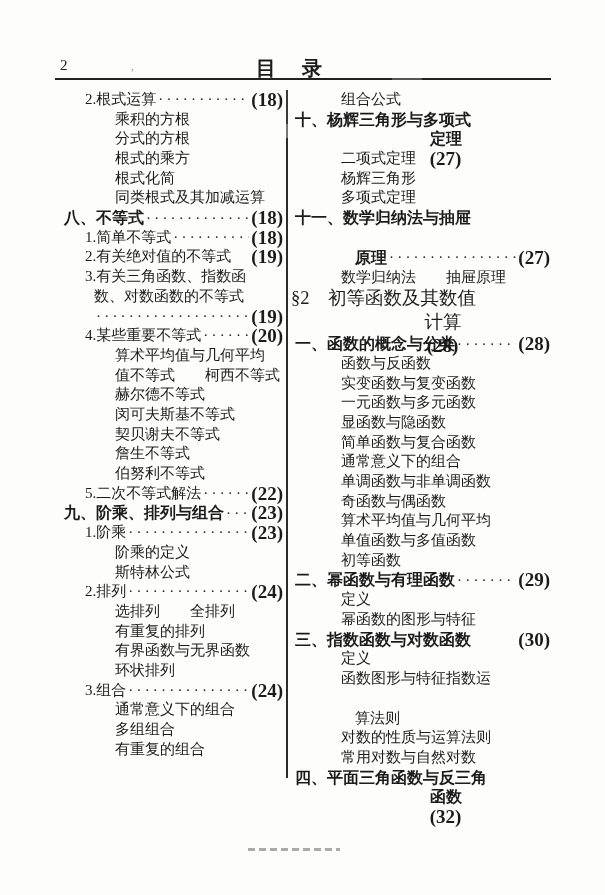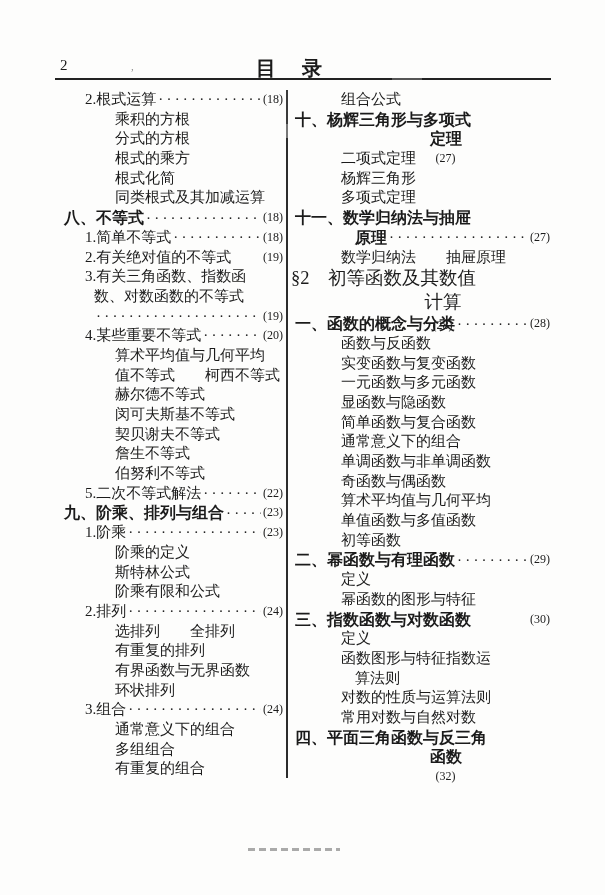--- a/index.html
+++ b/index.html
@@ -56,32 +56,32 @@
   .t{flex:none;}
   .fill{flex:1;}
   .dots{
     flex:1;overflow:hidden;white-space:nowrap;
     margin:0 2px;min-width:8px;
   }
   .dots::after{
     content:"··············································";
     letter-spacing:3.2px;font-weight:normal;font-size:15px;color:#222;
   }
-  .pg{flex:none;padding-right:1px;font-size:12px;font-weight:normal;}
+  .pg{flex:none;padding-right:1px;font-size:19px;font-weight:bold;}
   .bold{font-weight:bold;font-size:16px;}
   .large{font-size:18.5px;height:23.5px;line-height:23.5px;align-items:center;}
   
   #col-left .lv0{padding-left:6px;}
-  #col-left .lv1{padding-left:27px;}
+  #col-left .lv1{padding-left:27px;align-items:flex-end;}
   #col-left .lv2{padding-left:36px;}
   #col-left .lv3{padding-left:57px;}
   
   #col-right .lv0{padding-left:4px;}
   #col-right .lv1{padding-left:50px;flex-direction:column;}
-  #col-right .lv2{padding-left:64px;}
+  #col-right .lv2{padding-left:64px;margin-top:20px;}
   #col-right .lv3{padding-left:50px;}
   #col-right .large.lv0{padding-left:0;}
   #col-right .large.lv1{padding-left:44px;}
   
   #artifact{
     position:absolute;left:248px;top:848px;
     width:92px;height:3px;opacity:.55;
     background:repeating-linear-gradient(90deg,#666 0 7px,transparent 7px 11px);
   }
 </style>
@@ -115,21 +115,20 @@
         <div class="line lv3"><span class="t">赫尔德不等式</span></div>
         <div class="line lv3"><span class="t">闵可夫斯基不等式</span></div>
         <div class="line lv3"><span class="t">契贝谢夫不等式</span></div>
         <div class="line lv3"><span class="t">詹生不等式</span></div>
         <div class="line lv3"><span class="t">伯努利不等式</span></div>
         <div class="line lv1"><span class="t">5.二次不等式解法</span><span class="dots"></span><span class="pg">(22)</span></div>
         <div class="line lv0 bold"><span class="t">九、阶乘、排列与组合</span><span class="dots"></span><span class="pg">(23)</span></div>
         <div class="line lv1"><span class="t">1.阶乘</span><span class="dots"></span><span class="pg">(23)</span></div>
         <div class="line lv3"><span class="t">阶乘的定义</span></div>
         <div class="line lv3"><span class="t">斯特林公式</span></div>
-        <div class="line lv3"><span class="t">阶乘有限和公式</span></div>
         <div class="line lv1"><span class="t">2.排列</span><span class="dots"></span><span class="pg">(24)</span></div>
         <div class="line lv3"><span class="t">选排列　　全排列</span></div>
         <div class="line lv3"><span class="t">有重复的排列</span></div>
         <div class="line lv3"><span class="t">有界函数与无界函数</span></div>
         <div class="line lv3"><span class="t">环状排列</span></div>
         <div class="line lv1"><span class="t">3.组合</span><span class="dots"></span><span class="pg">(24)</span></div>
         <div class="line lv3"><span class="t">通常意义下的组合</span></div>
         <div class="line lv3"><span class="t">多组组合</span></div>
         <div class="line lv3"><span class="t">有重复的组合</span></div>
       </div>

